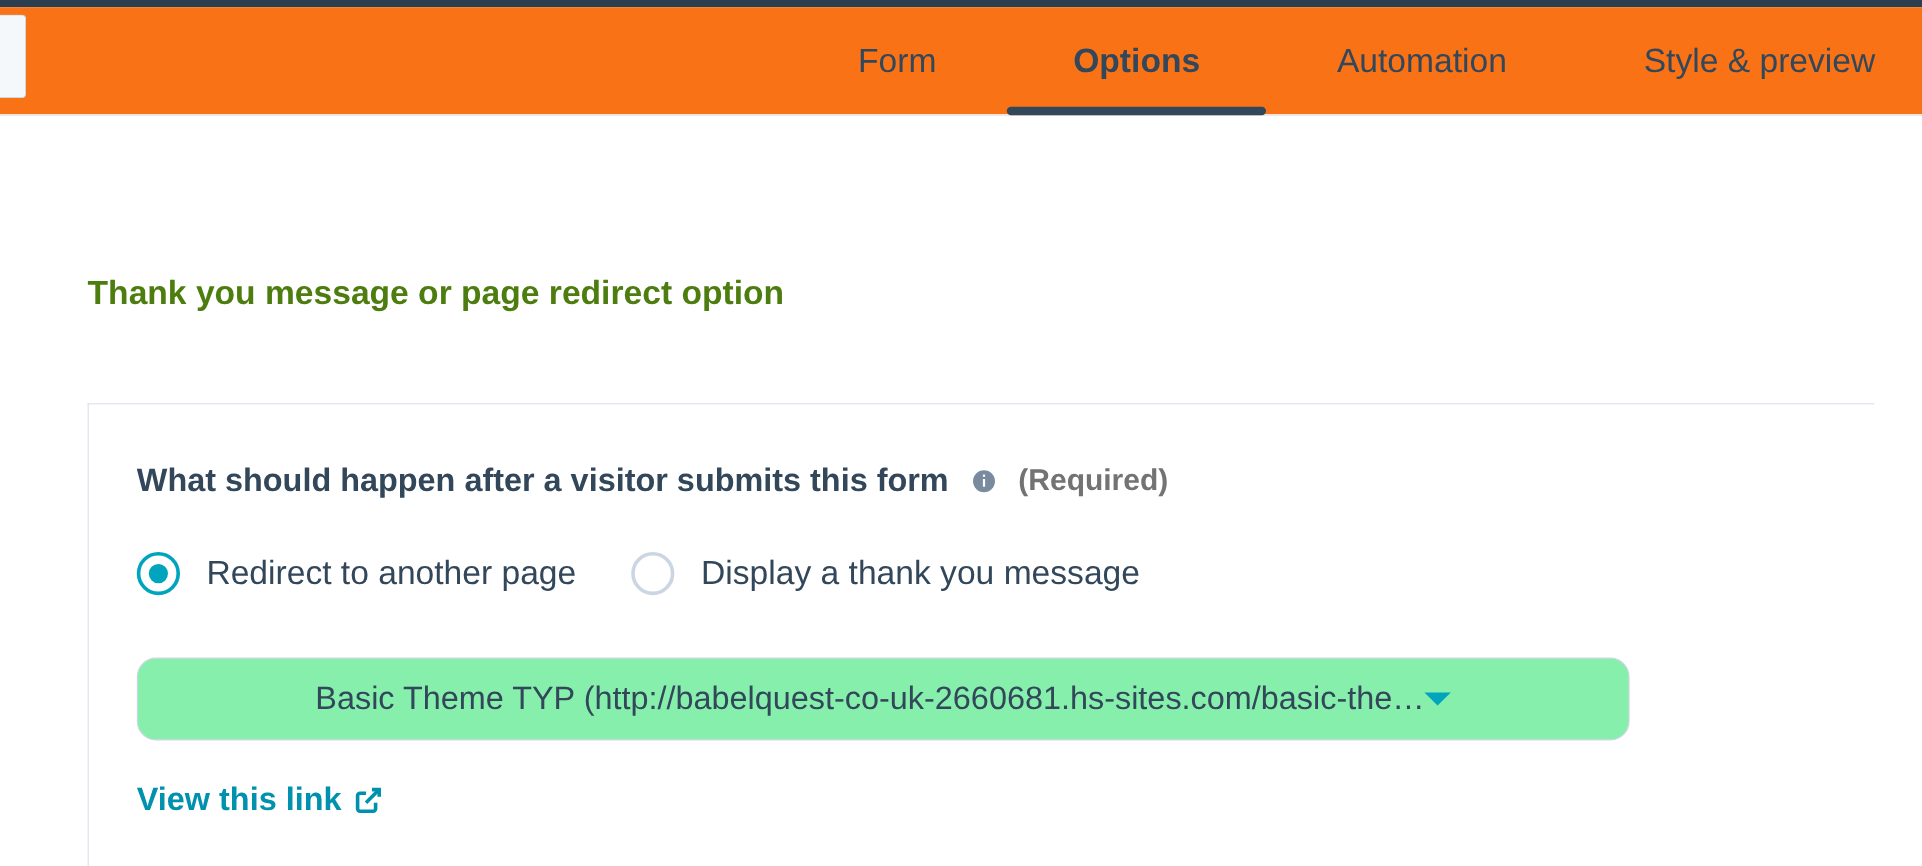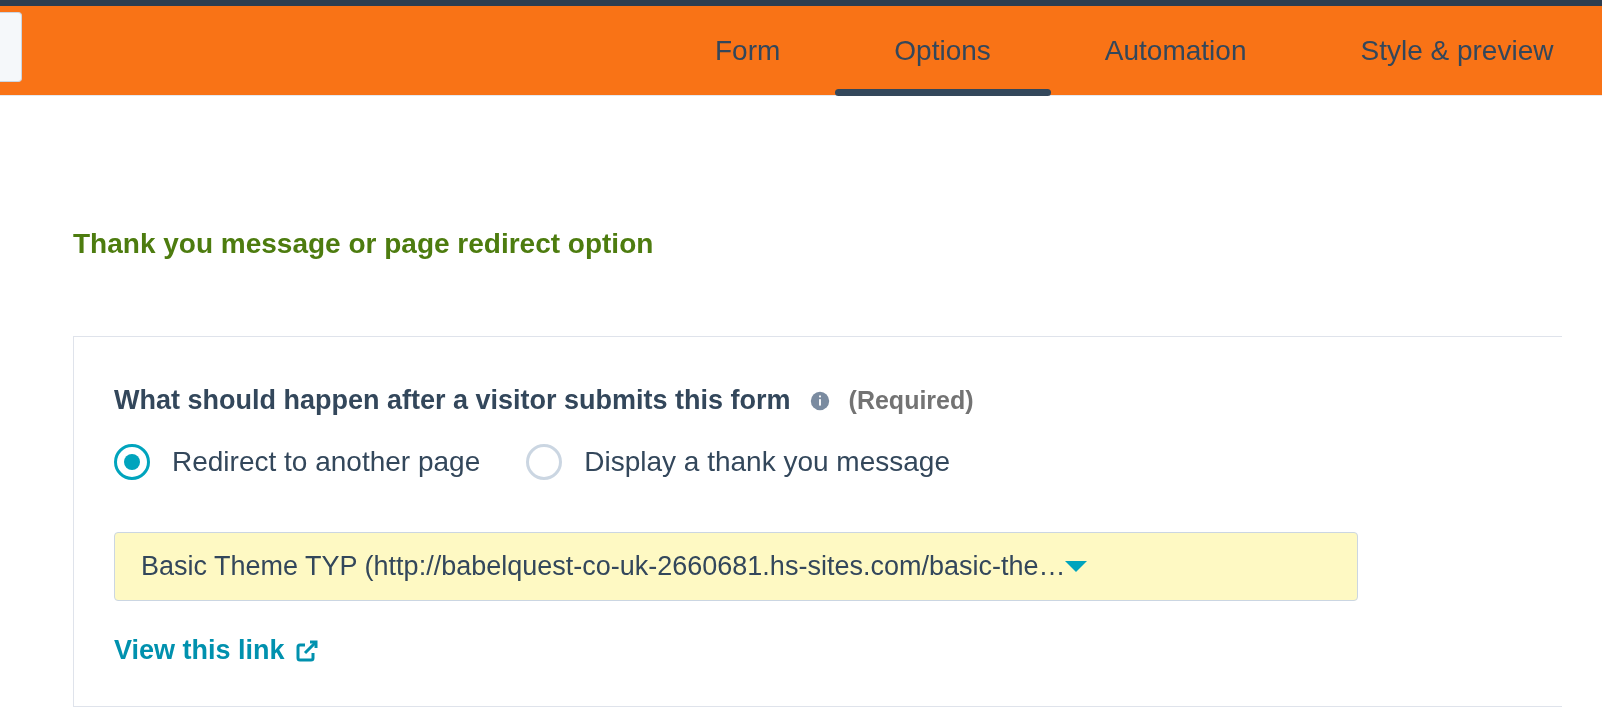--- a/index.html
+++ b/index.html
@@ -40,21 +40,21 @@
     }
     .tab {
       font-size: 28px;
       color: #33475b;
       position: relative;
       cursor: pointer;
       padding: 0 2px;
       white-space: nowrap;
     }
     .tab.active {
-      font-weight: 400;
+      font-weight: 700;
     }
     .tab.active::after {
       content: "";
       position: absolute;
       bottom: -29px;
       left: 50%;
       transform: translateX(-50%);
       width: 216px;
       height: 7px;
       background: #33475b;
@@ -73,21 +73,21 @@
       border: 1px solid #dfe3eb;
       border-right: none;
       border-bottom: 1px solid #dfe3eb;
       padding: 48px 40px 40px 40px;
       min-width: 1484px;
     }
     .field-label-row {
       display: flex;
       align-items: center;
       gap: 18px;
-      margin-bottom: 28px;
+      margin-bottom: 44px;
     }
     .field-label {
       font-size: 27px;
       font-weight: 700;
       color: #33475b;
     }
     .info-icon {
       display: inline-flex;
       align-items: center;
       justify-content: center;
@@ -131,26 +131,26 @@
       background: #00a4bd;
       display: none;
     }
     .radio-outer.selected .radio-inner { display: block; }
     .radio-label {
       font-size: 28px;
       color: #33475b;
     }
     .select-box {
       border: 1px solid #cbd6e2;
-      border-radius: 4px;
-      background: #fef9c3;
+      border-radius: 16px;
+      background: #86efac;
       padding: 18px 26px;
       display: flex;
       align-items: center;
-      justify-content: flex-start;
+      justify-content: center;
       width: 1244px;
       cursor: pointer;
       margin-bottom: 34px;
     }
     .select-text {
       font-size: 27px;
       color: #33475b;
       white-space: nowrap;
       overflow: hidden;
       text-overflow: ellipsis;

